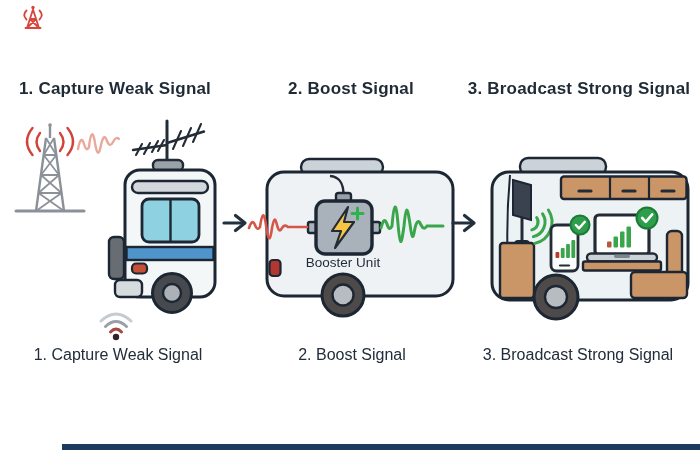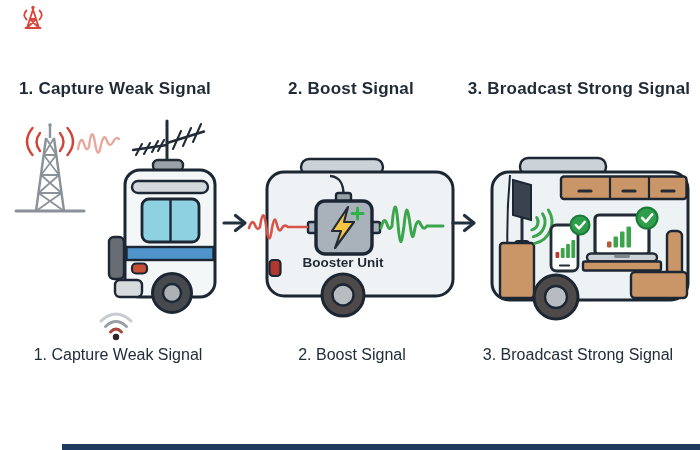--- a/index.html
+++ b/index.html
@@ -6,21 +6,21 @@
   body{width:700px;height:450px;background:#ffffff;font-family:"Liberation Sans", sans-serif;position:relative;overflow:hidden;}
   .stage{position:absolute;left:0;top:0;width:700px;height:450px;}
   .heading{position:absolute;font-weight:700;font-size:17px;color:#1f2a36;text-align:center;letter-spacing:.2px;line-height:1.15;}
   .caption{position:absolute;font-weight:500;font-size:16px;color:#222d3a;text-align:center;line-height:1.15;}
   #h1{left:10px;top:79px;width:210px;}
   #h2{left:251px;top:79px;width:200px;}
   #h3{left:459px;top:79px;width:240px;}
   #c1{left:8px;top:346px;width:220px;}
   #c2{left:252px;top:346px;width:200px;}
   #c3{left:458px;top:346px;width:240px;}
-  #booster-label{position:absolute;left:283px;top:255px;width:120px;text-align:center;font-size:13.5px;font-weight:700;color:#1f2a36;}
+  #booster-label{position:absolute;left:283px;top:255px;width:120px;text-align:center;font-size:13.5px;font-weight:400;color:#1f2a36;}
   svg{position:absolute;left:0;top:0;}
 </style>
 </head>
 <body>
 
 <div class="stage">
 
   <svg width="700" height="450" viewBox="0 0 700 450">
 
     <g stroke="#d9453a" stroke-width="1.8" fill="none" stroke-linecap="round">

